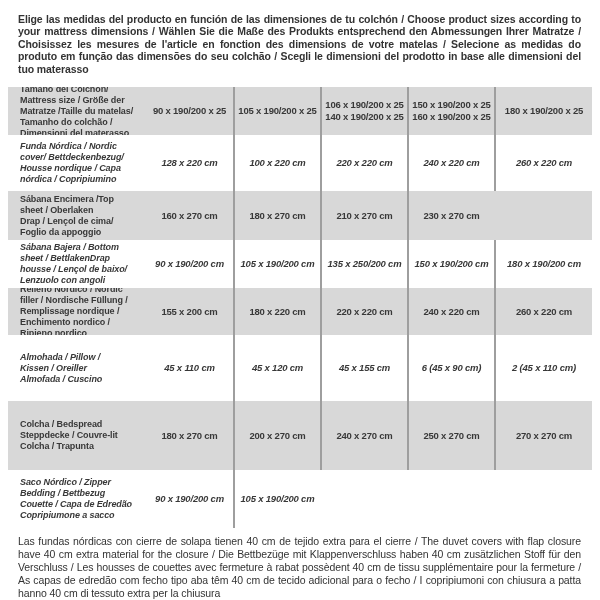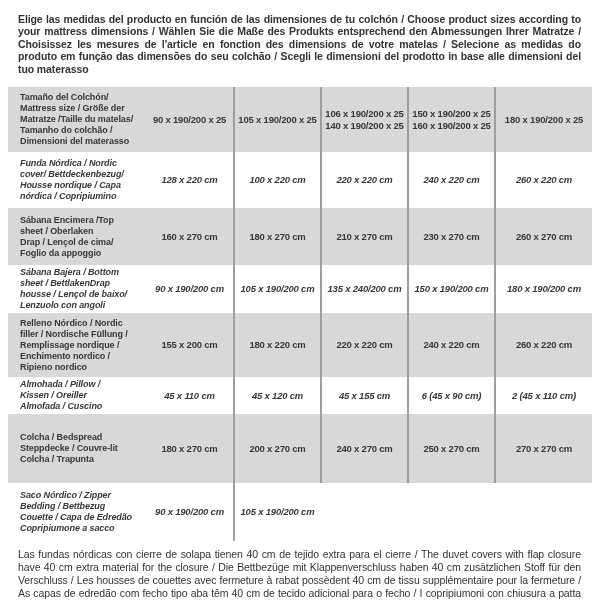--- a/index.html
+++ b/index.html
@@ -67,21 +67,21 @@
     color:#333333;
   }
 </style>
 </head>
 <body>
 
 <div class="intro">Elige las medidas del producto en función de las dimensiones de tu colchón / Choose product sizes according to your mattress dimensions / Wählen Sie die Maße des Produkts entsprechend den Abmessungen Ihrer Matratze / Choisissez les mesures de l'article en fonction des dimensions de votre matelas / Selecione as medidas do produto em função das dimensões do seu colchão / Scegli le dimensioni del prodotto in base alle dimensioni del tuo materasso</div>
 
 <div class="size-table">
 
-  <div class="trow shaded" style="height:65px">
+  <div class="trow shaded" style="height:48px">
     <div class="cell label">Tamaño del Colchón/
 Mattress size / Größe der
 Matratze /Taille du matelas/
 Tamanho do colchão /
 Dimensioni del materasso</div>
     <div class="cell vcell">90 x 190/200 x 25</div>
     <div class="cell vcell sep">105 x 190/200 x 25</div>
     <div class="cell vcell sep">106 x 190/200 x 25
 140 x 190/200 x 25</div>
     <div class="cell vcell sep">150 x 190/200 x 25
@@ -94,58 +94,57 @@
 cover/ Bettdeckenbezug/
 Housse nordique  / Capa
 nórdica / Copripiumino</div>
     <div class="cell vcell">128 x 220 cm</div>
     <div class="cell vcell sep">100 x 220 cm</div>
     <div class="cell vcell sep">220 x 220 cm</div>
     <div class="cell vcell sep">240 x 220 cm</div>
     <div class="cell vcell sep last">260 x 220 cm</div>
   </div>
 
-  <div class="trow shaded" style="height:57px">
+  <div class="trow shaded" style="height:49px">
     <div class="cell label">Sábana Encimera /Top
 sheet / Oberlaken
 Drap / Lençol de cima/
 Foglio da appoggio</div>
     <div class="cell vcell">160 x 270 cm</div>
     <div class="cell vcell sep">180 x 270 cm</div>
     <div class="cell vcell sep">210 x 270 cm</div>
     <div class="cell vcell sep">230 x 270 cm</div>
-    <div class="cell vcell sep last">260 x 270 cm</div>
   </div>
 
   <div class="trow plain" style="height:48px">
     <div class="cell label">Sábana Bajera / Bottom
 sheet / BettlakenDrap
 housse / Lençol de baixo/
 Lenzuolo con angoli</div>
     <div class="cell vcell">90 x 190/200 cm</div>
     <div class="cell vcell sep">105 x 190/200 cm</div>
-    <div class="cell vcell sep">135 x 240/200 cm</div>
+    <div class="cell vcell sep">135 x 250/200 cm</div>
     <div class="cell vcell sep">150 x 190/200 cm</div>
     <div class="cell vcell sep last">180 x 190/200 cm</div>
   </div>
 
-  <div class="trow shaded" style="height:64px">
+  <div class="trow shaded" style="height:47px">
     <div class="cell label">Relleno Nórdico / Nordic
 filler / Nordische Füllung /
 Remplissage nordique /
 Enchimento nordico /
 Ripieno nordico</div>
     <div class="cell vcell">155 x 200 cm</div>
     <div class="cell vcell sep">180 x 220 cm</div>
     <div class="cell vcell sep">220 x 220 cm</div>
     <div class="cell vcell sep">240 x 220 cm</div>
     <div class="cell vcell sep last">260 x 220 cm</div>
   </div>
 
-  <div class="trow plain" style="height:37px">
+  <div class="trow plain" style="height:66px">
     <div class="cell label">Almohada  / Pillow /
 Kissen / Oreiller
 Almofada / Cuscino</div>
     <div class="cell vcell">45 x 110 cm</div>
     <div class="cell vcell sep">45 x 120 cm</div>
     <div class="cell vcell sep">45 x 155 cm</div>
     <div class="cell vcell sep">6 (45 x 90 cm)</div>
     <div class="cell vcell sep last">2 (45 x 110 cm)</div>
   </div>
 

